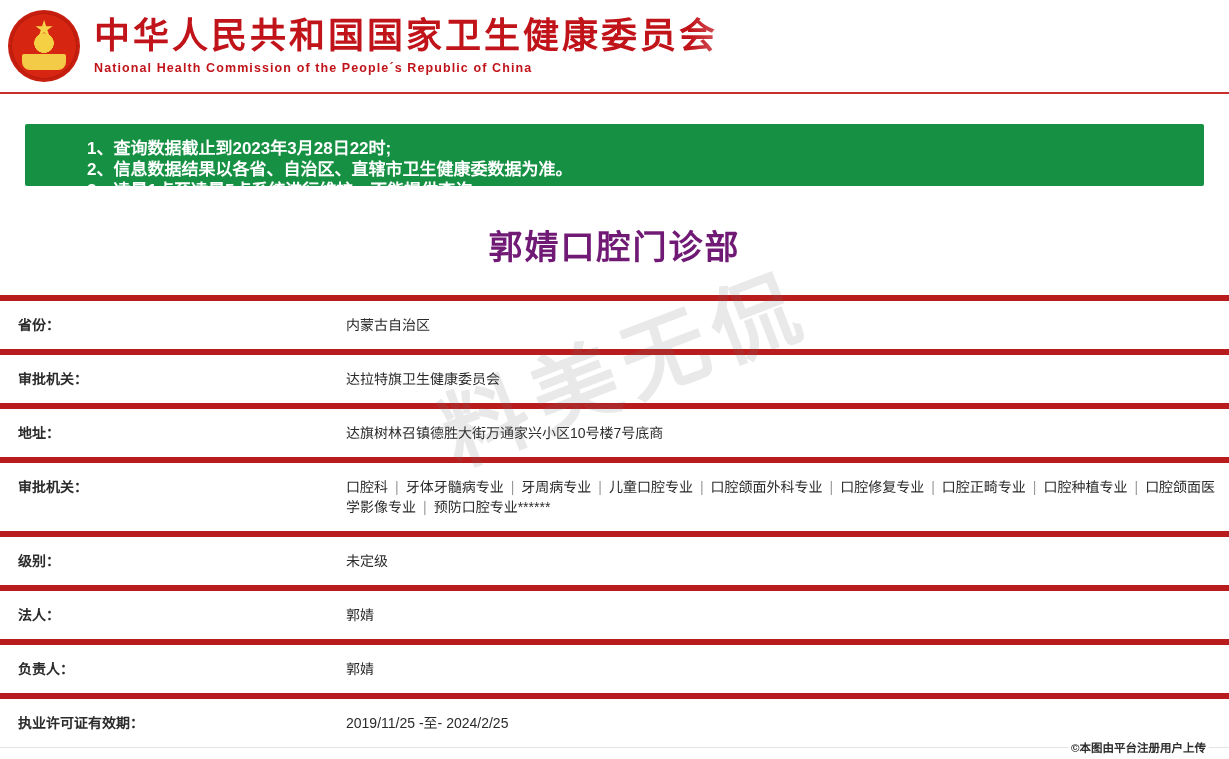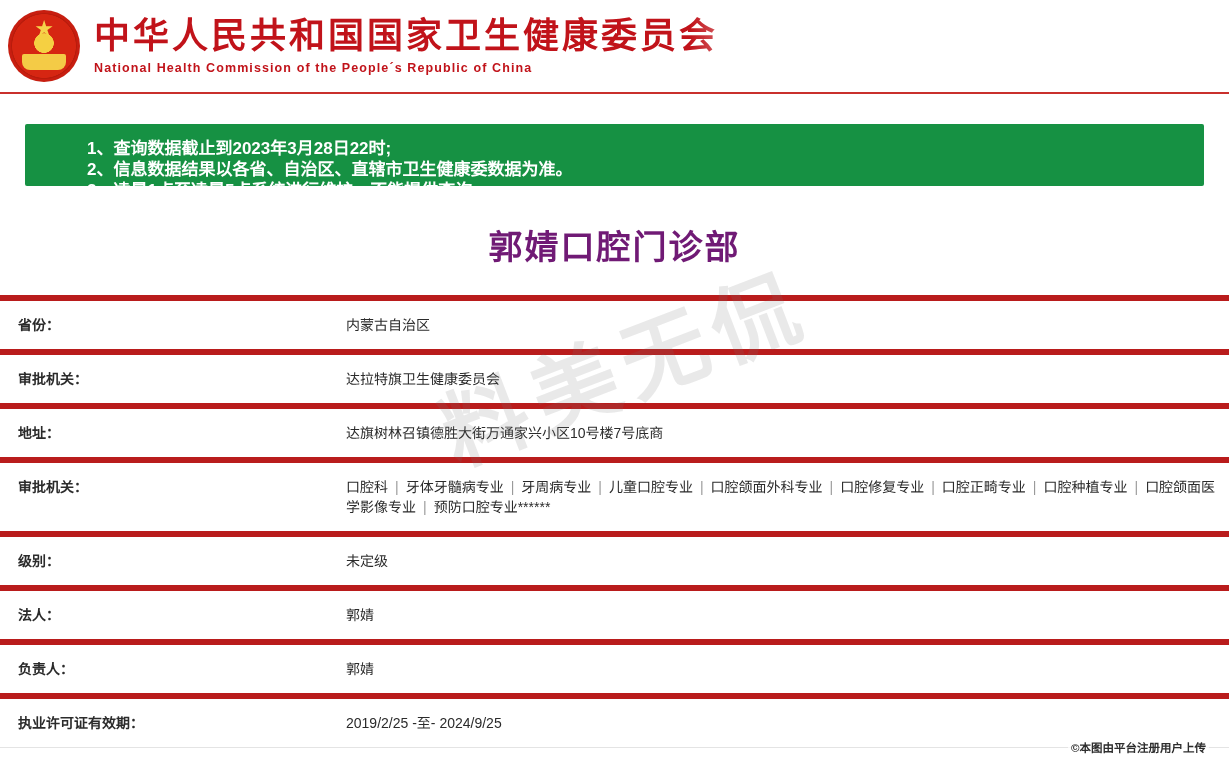--- a/index.html
+++ b/index.html
@@ -238,19 +238,19 @@
     <tr>
       <td class="label">法人：</td>
       <td class="value">郭婧</td>
     </tr>
     <tr>
       <td class="label">负责人：</td>
       <td class="value">郭婧</td>
     </tr>
     <tr>
       <td class="label">执业许可证有效期：</td>
-      <td class="value">2019/2/25 -至- 2024/9/25</td>
+      <td class="value">2019/11/25 -至- 2024/2/25</td>
     </tr>
   </tbody>
 </table>
 
 <div class="watermark">料美无侃</div>
 <div class="corner-mark">©本图由平台注册用户上传</div>
 
 </body></html>

